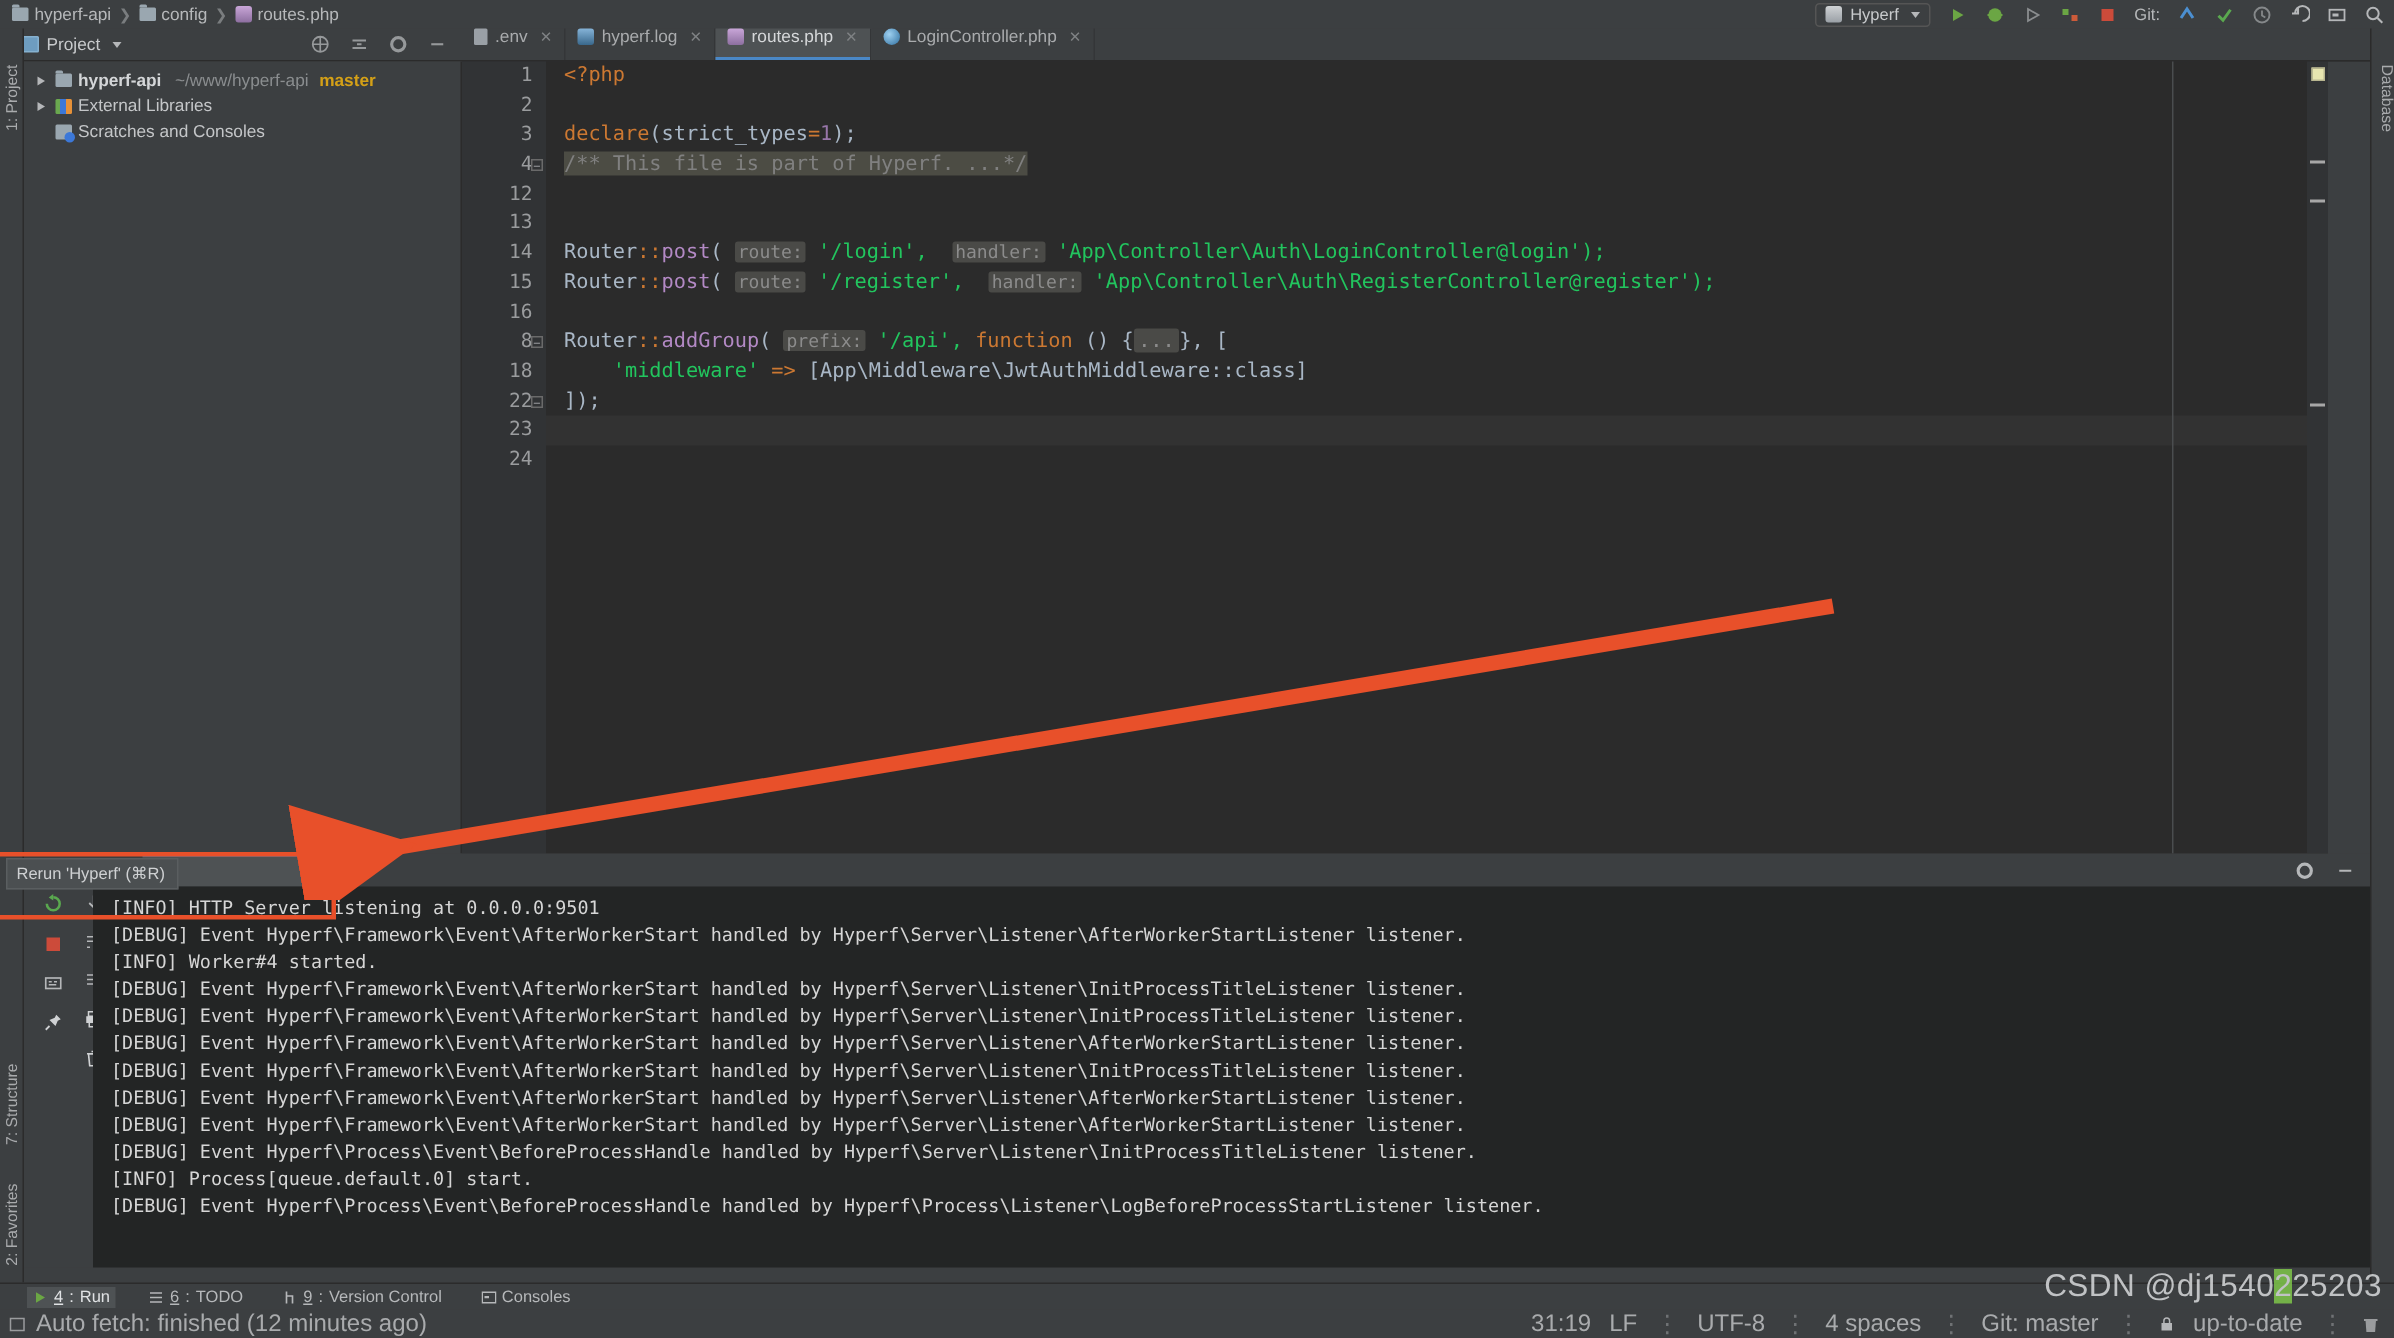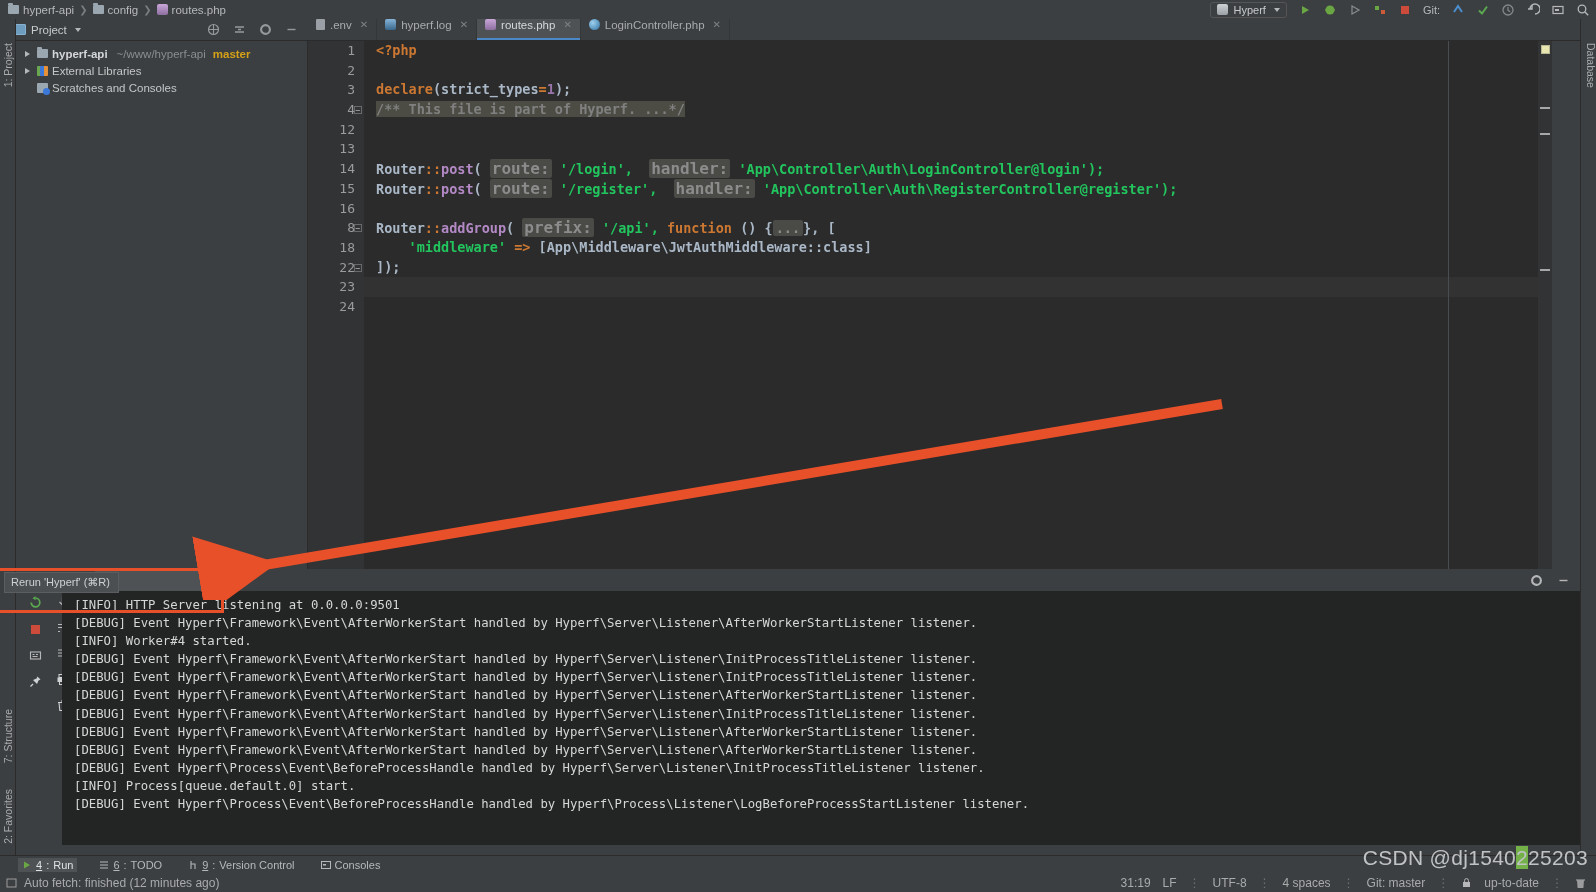--- a/index.html
+++ b/index.html
@@ -115,28 +115,28 @@
   .gutter {
     position: absolute; left: 0; top: 0; width: 56px; height: 100%;
     background: #313335; color: #9a9c9e;
     font-family: "DejaVu Sans Mono", monospace; font-size: 13px;
   }
   .code-area {
     position: absolute; left: 56px; top: 0; right: 0; height: 100%;
     background: #2b2b2b; font-family: "DejaVu Sans Mono", monospace; font-size: 13.5px;
   }
   .ln { height: 19.7px; line-height: 19.7px; text-align: right; padding-right: 9px; }
-  .cl { height: 19.7px; line-height: 19.7px; padding-left: 12px; white-space: pre; font-weight: bold; }
+  .cl { height: 19.7px; line-height: 19.7px; padding-left: 12px; white-space: pre; }
   .cl.cur { background: #323232; }
   .kw { color: #cc7832; }
   .strq { color: #22c55e; }
   .num { color: #9876aa; }
   .fn { color: #b389c5; }
   .punct { color: #a9b7c6; }
-  .hint { background: #4a4a47; color: #8c8c8c; font-size: 16px; padding: 0 2px; border-radius: 2px;}
+  .hint { background: #4a4a47; color: #8c8c8c; font-size: 12px; padding: 0 2px; border-radius: 2px;}
   .fold { background: #4a4a47; color: #8c8c8c; padding: 0 3px; border-radius: 2px; }
   .doc { color: #808080; }
   .doc-sel { background: #4c4c44; }
   .plain { color: #a9b7c6; }
   .fold-box {
     position:absolute; left:-10px; width:8px;height:8px;border:1px solid #6a6a6a;
     color:#9a9c9e; font-size:8px; line-height:7px; text-align:center;
   }
   .editor-strip {
     position: absolute; right: 0; top: 0; width: 14px; height: 100%;
@@ -186,21 +186,21 @@
     position: absolute; left: 0; bottom: 19px; width: 1596px; height: 18px;
     background: #3c3f41; display:flex; align-items:center; gap: 18px;
     padding-left: 18px; font-size: 11px; color: #b6b8ba; border-top:1px solid #2b2b2b;
   }
   .tool-item { display:flex; align-items:center; gap:4px; padding: 1px 4px; }
   .tool-item.active { background:#4e5254; color:#e0e2e4; }
   .tool-item u { text-decoration: underline; }
   .status-bar {
     position: absolute; left: 0; bottom: 0; width: 1596px; height: 19px;
     background: #3c3f41; display:flex; align-items:center;
-    padding-left: 6px; font-size: 12px; color: #a9abad;
+    padding-left: 6px; font-size: 16px; color: #a9abad;
   }
   .status-right { margin-left:auto; display:flex; align-items:center; gap:12px; padding-right:10px;}
   .st-sep { color:#6f7274; }
 
   
   .anno-rect {
     position: absolute; left: -4px; top: 568px; width: 228px; height: 45px;
     border: 3px solid #e8502a; pointer-events:none;
   }
   .tooltip {

